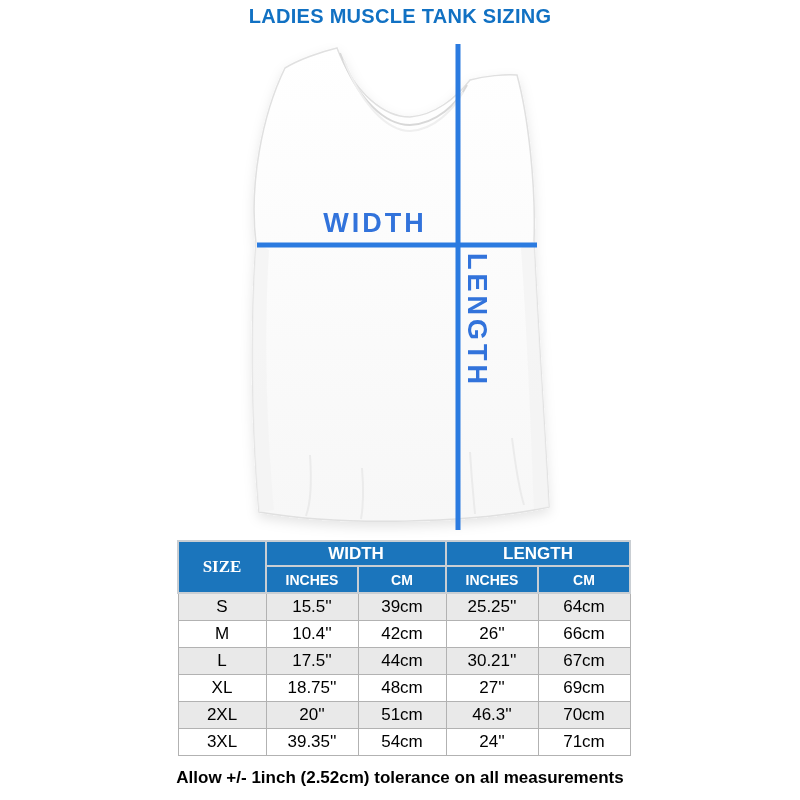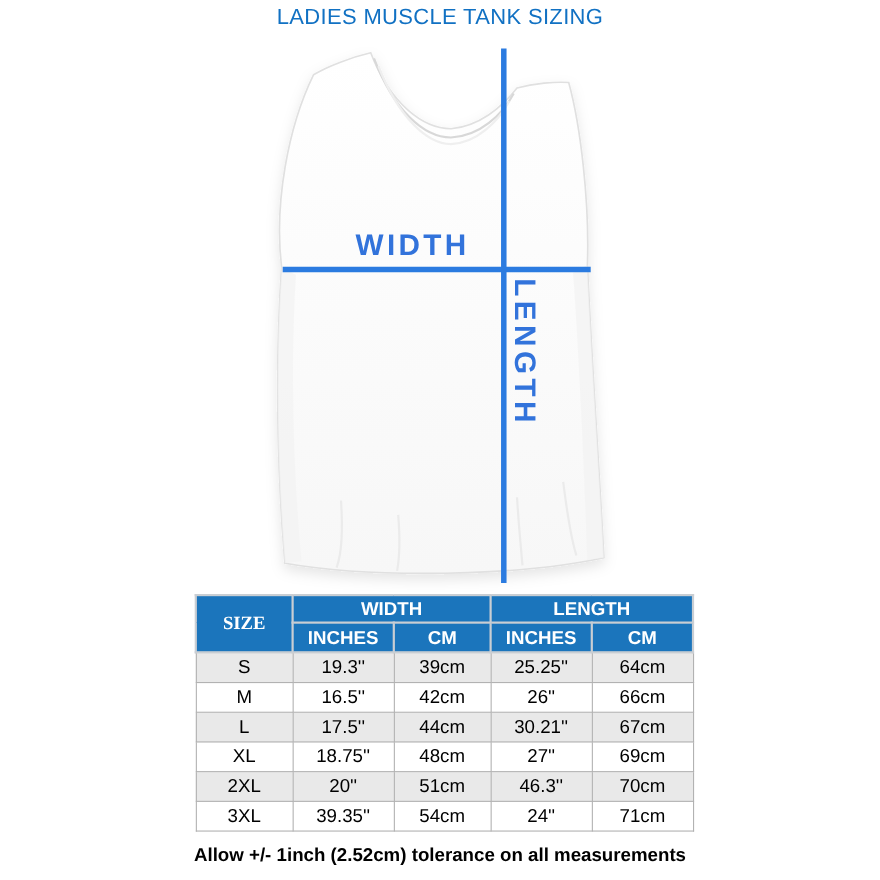--- a/index.html
+++ b/index.html
@@ -1,21 +1,21 @@
 <!DOCTYPE html>
 <html><head>
 <meta charset="utf-8">
 <style>
   html,body { margin:0; padding:0; background:#ffffff; }
   body { width:800px; height:800px; font-family:"Liberation Sans", sans-serif; }
   .page { position:relative; width:800px; height:800px; overflow:hidden; background:#ffffff; }
 
   .title {
     position:absolute; top:5px; left:0; width:100%;
-    text-align:center; font-size:20px; font-weight:normal;
+    text-align:center; font-size:20px; font-weight:bold;
     color:#1171c3; letter-spacing:0.3px;
   }
 
   .diagram { position:absolute; top:0; left:0; width:800px; height:545px; }
   .diagram svg { position:absolute; top:0; left:0; }
 
   .width-label {
     position:absolute; left:285px; top:208px; width:180px;
     text-align:center; font-size:27px; font-weight:bold;
     color:#3273db; letter-spacing:3px;
@@ -36,21 +36,21 @@
   .size-table col.c-win    { width:92px; }
   .size-table col.c-wcm    { width:88px; }
   .size-table col.c-lin    { width:92px; }
   .size-table col.c-lcm    { width:92px; }
 
   .size-table th {
     background:#1b75bc; color:#ffffff; font-weight:bold;
     border:2px solid #c9ced3; text-align:center; padding:0;
   }
   .size-table thead tr.h1 th { height:23px; font-size:17px; }
-  .size-table thead tr.h2 th { height:25px; font-size:17px; }
+  .size-table thead tr.h2 th { height:25px; font-size:14px; }
   .size-table th.size-head { font-size:18px;font-family:Liberation Serif, serif; }
 
   .size-table td {
     border:1px solid #b2b2b2; text-align:center;
     height:26px; padding:0; background:#ffffff;
   }
   .size-table tr.stripe td { background:#e9e9e9; }
 
   .note {
     position:absolute; top:768px; left:0; width:100%;
@@ -127,28 +127,28 @@
       <tr class="h2">
         <th>INCHES</th>
         <th>CM</th>
         <th>INCHES</th>
         <th>CM</th>
       </tr>
     </thead>
     <tbody>
       <tr class="stripe">
         <td>S</td>
-        <td>19.3''</td>
+        <td>15.5''</td>
         <td>39cm</td>
         <td>25.25''</td>
         <td>64cm</td>
       </tr>
       <tr>
         <td>M</td>
-        <td>16.5''</td>
+        <td>10.4''</td>
         <td>42cm</td>
         <td>26''</td>
         <td>66cm</td>
       </tr>
       <tr class="stripe">
         <td>L</td>
         <td>17.5''</td>
         <td>44cm</td>
         <td>30.21''</td>
         <td>67cm</td>

